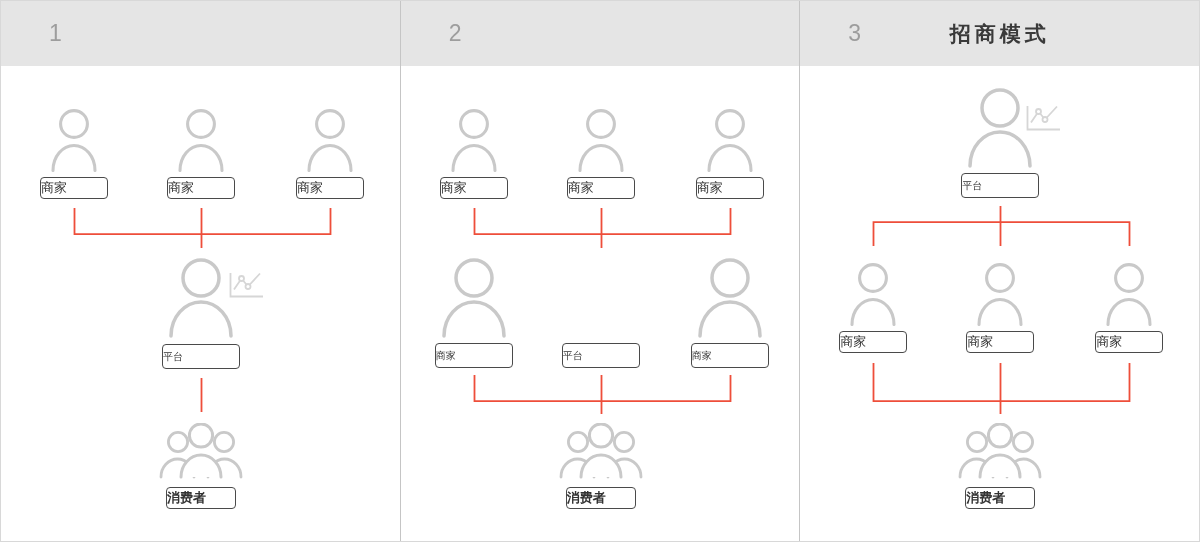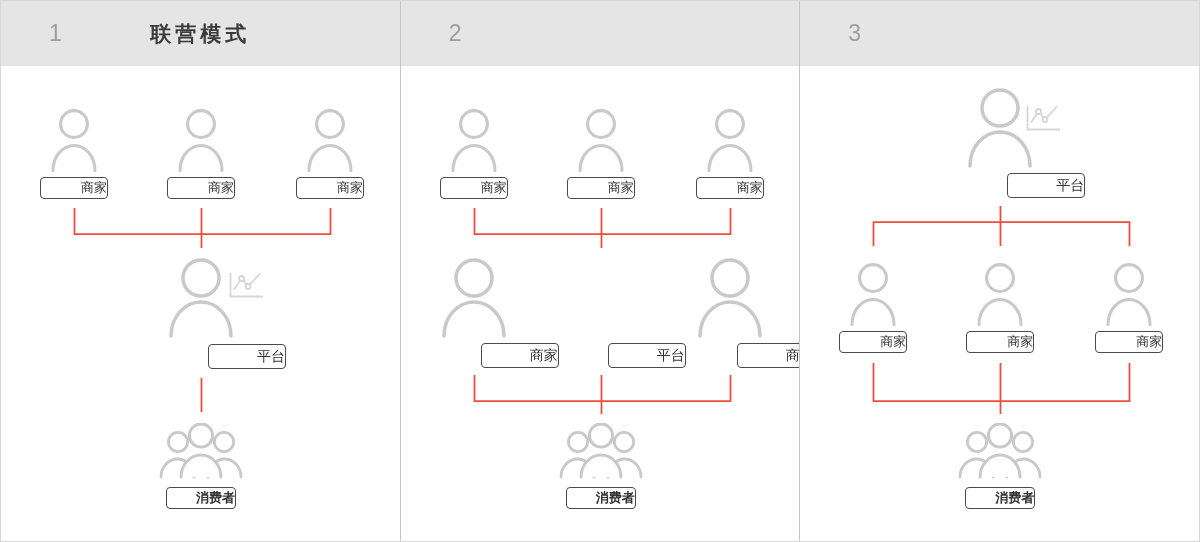--- a/index.html
+++ b/index.html
@@ -18,23 +18,23 @@
     position:absolute;left:48px;top:0;height:65px;line-height:65px;
     font-size:23px;color:#9d9d9d;
   }
   .ptitle{font-size:21px;font-weight:600;color:#3a3a3a;letter-spacing:4px;}
   .wires{position:absolute;left:0;top:0;pointer-events:none;}
   .node{position:absolute;transform:translateX(-50%);color:#c9c9c9;}
   .chart{position:absolute;color:#d6d6d6;}
   .tag{
     position:absolute;transform:translateX(-50%);background:#fff;
     border:1px solid #4a4a4a;border-radius:4px;color:#333;
-    font-size:13px;line-height:20px;text-align:right;width:66px;
+    font-size:13px;line-height:20px;text-align:left;width:66px;
   }
-  .tag-l{width:76px;line-height:23px;font-size:14px;margin-left:46px;}
+  .tag-l{width:76px;line-height:23px;font-size:10px;}
   .tag-c{width:68px;font-weight:bold;}
   svg{display:block;}
 </style>
 </head>
 <body>
 
 <svg width="0" height="0" style="position:absolute" aria-hidden="true">
   <defs>
     <symbol id="sym-person" viewBox="0 0 46 63">
       <circle cx="23" cy="15" r="13.4" fill="none" stroke="currentColor" stroke-width="3.1"></circle>
@@ -60,21 +60,20 @@
       <circle cx="21" cy="18.5" r="2.5" fill="#fff" stroke="currentColor" stroke-width="1.8"></circle>
     </symbol>
   </defs>
 </svg>
 
 <div class="canvas">
 
   <div class="panel divided">
     <div class="phead">
       <span class="pnum">1</span>
-      <span class="ptitle">联营模式</span>
     </div>
     <svg class="wires" width="400" height="542" viewBox="0 0 400 542">
       <path d="M73.5 207 V233.2 H329.5 V207 M200.5 207 V247 M200.5 377 V411" fill="none" stroke="#ee4e3a" stroke-width="1.8"></path>
     </svg>
 
     <svg class="node" style="left:73px;top:108px" width="46" height="63">
         <use href="#sym-person"></use>
       </svg>
     <svg class="node" style="left:200px;top:108px" width="46" height="63">
         <use href="#sym-person"></use>
@@ -133,20 +132,21 @@
 
     <svg class="node" style="left:200px;top:422px" width="88" height="56">
         <use href="#sym-group"></use>
       </svg>
     <div class="tag tag-c" style="left:200px;top:486px">消费者</div>
   </div>
 
   <div class="panel">
     <div class="phead">
       <span class="pnum">3</span>
+      <span class="ptitle">招商模式</span>
     </div>
     <svg class="wires" width="400" height="542" viewBox="0 0 400 542">
       <path d="M200.5 205 V245 M73.5 245 V221.2 H329.5 V245 M73.5 362 V400.2 H329.5 V362 M200.5 362 V413" fill="none" stroke="#ee4e3a" stroke-width="1.8"></path>
     </svg>
 
     <svg class="node" style="left:200px;top:87px" width="66" height="80">
         <use href="#sym-person-l"></use>
       </svg>
     <svg class="chart" style="left:224px;top:100px" width="38" height="32">
         <use href="#sym-chart"></use>

